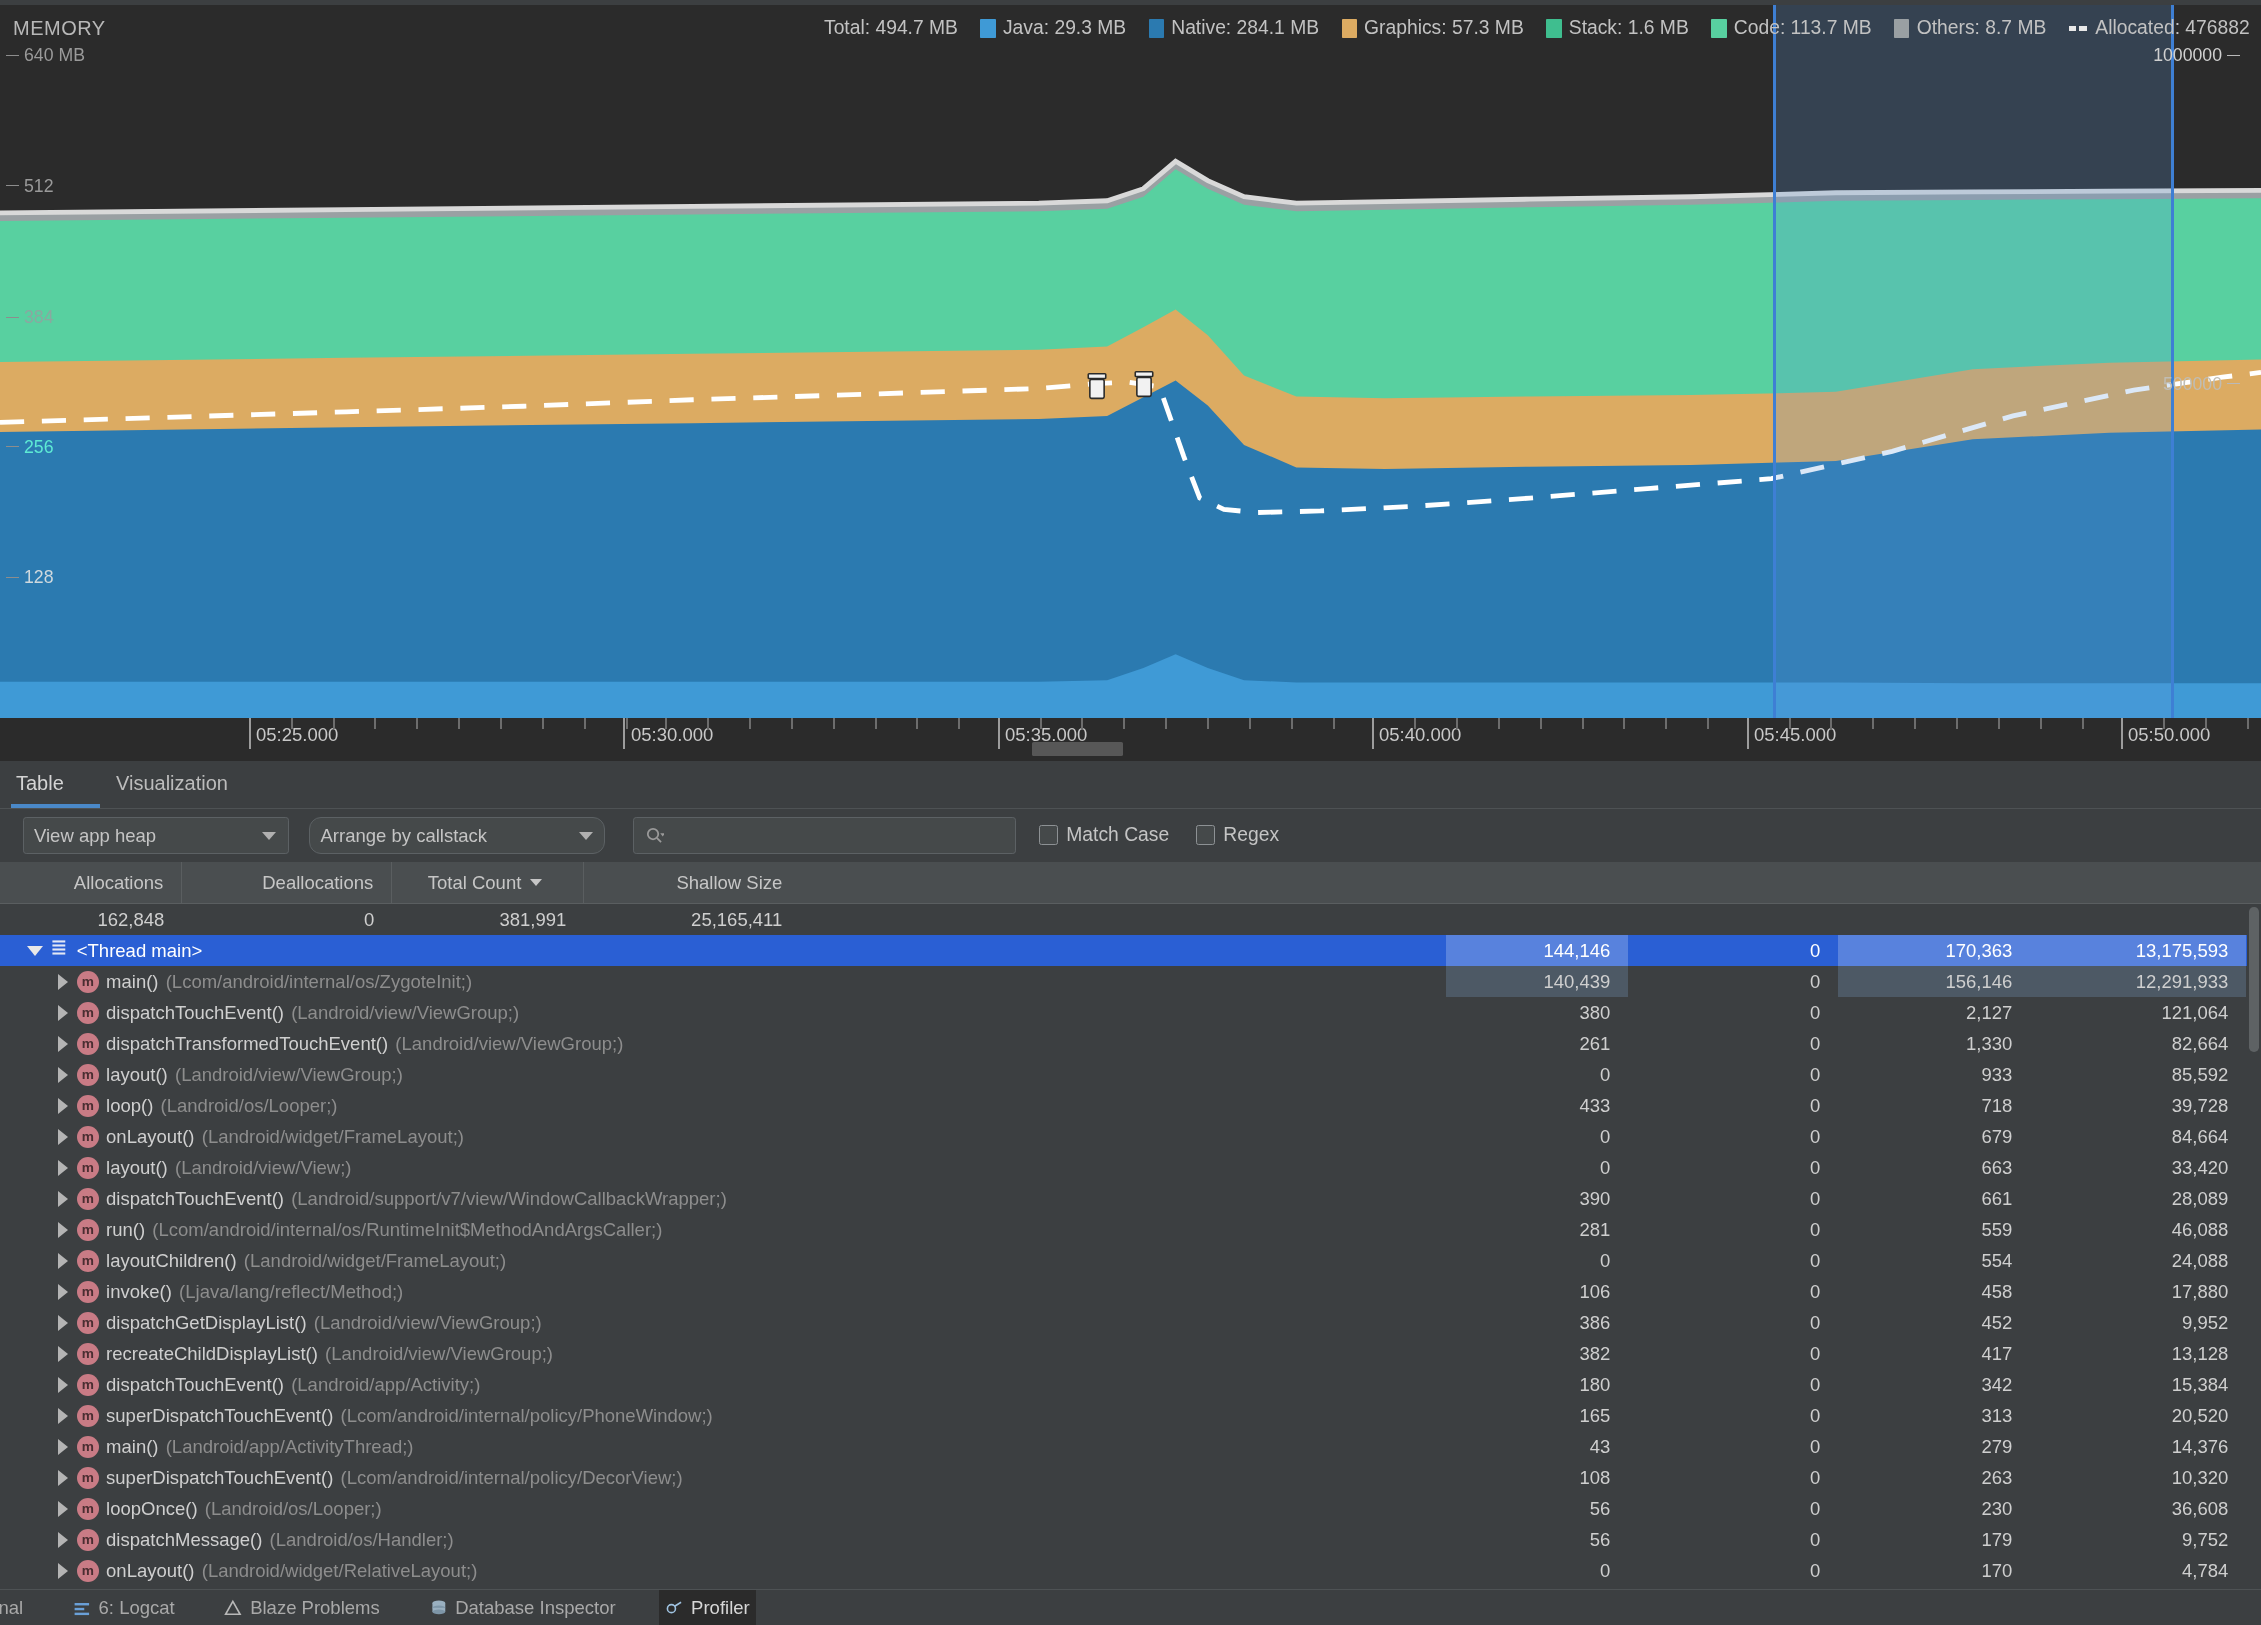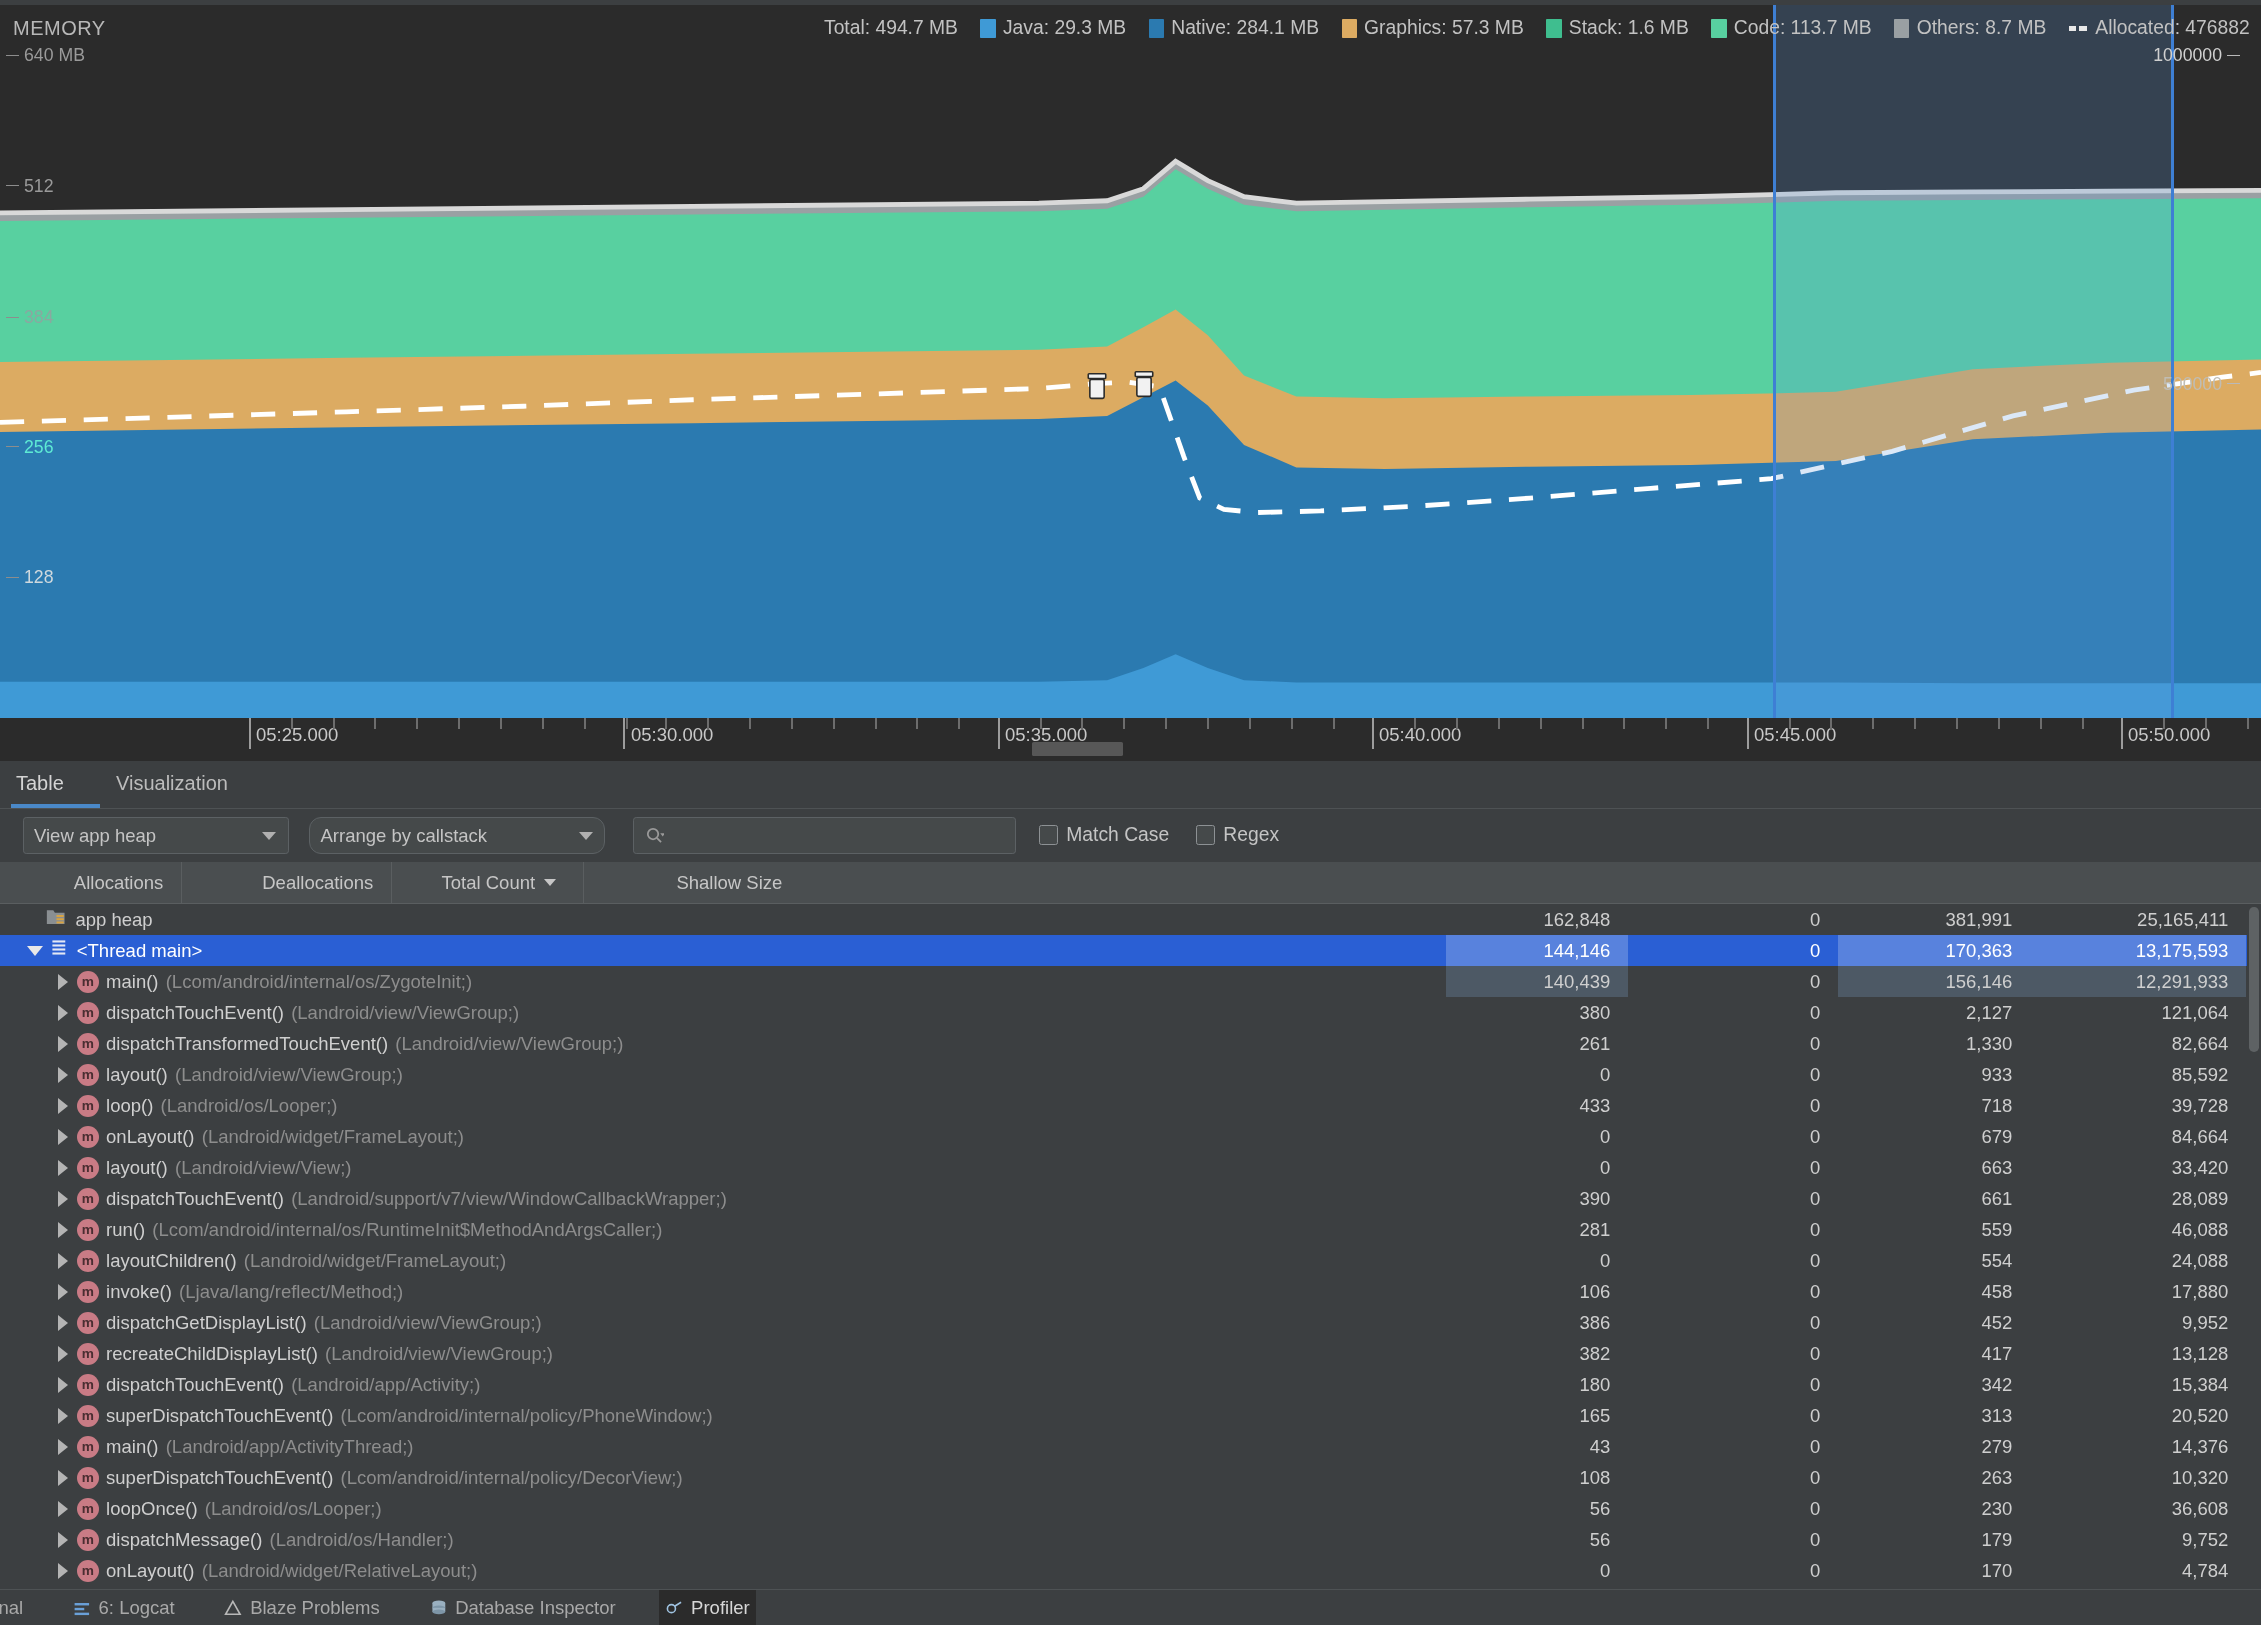--- a/index.html
+++ b/index.html
@@ -405,41 +405,31 @@
   </div>
 
   <div id="table-wrap">
     <div id="table-header">
       <div class="th num" style="width:182px;">
         <span>Allocations</span>
       </div>
       <div class="th num" style="width:210px;">
         <span>Deallocations</span>
       </div>
-      <div class="th num" style="width:192px; padding-right:27px;">
+      <div class="th num" style="width:192px; padding-right:5px;justify-content:center;">
         <span>Total Count</span>
         <span class="sort-caret"></span>
       </div>
       <div class="th num" style="width:216px; border-right:0;">
         <span>Shallow Size</span>
       </div>
     </div>
 
     <div id="table-body">
         <div class="tr">
-          <div class="td-name" style="width: 1446px; padding-left: 27px;">
-            <span class="twisty none"></span>
-            <span class="heap-icon"><svg width="21" height="19.3" viewBox="0 0 26 24">
-                <path d="M1,4 L9,4 L11,7 L23,7 L23,21 L1,21 Z" fill="#8a8f92"></path>
-                <rect x="13" y="10" width="9" height="2.4" fill="#d9a441"></rect>
-                <rect x="13" y="14" width="9" height="2.4" fill="#d9a441"></rect>
-                <rect x="13" y="18" width="9" height="2.4" fill="#d9a441"></rect>
-              </svg></span>
-            <span class="fn-name">app heap</span>
-          </div>
           <div class="td-num" style="width: 182px;">162,848</div>
           <div class="td-num" style="width: 210px;">0</div>
           <div class="td-num" style="width: 192px;">381,991</div>
           <div class="td-num" style="width: 216px;">25,165,411</div>
         </div>
         <div class="tr selected">
           <div class="td-name" style="width: 1446px; padding-left: 27px;">
             <span class="twisty open"></span>
             <span class="thread-icon"><svg width="17.7" height="19.3" viewBox="0 0 22 24">
                 <rect x="3" y="3" width="16" height="2.6" fill="#e3e8f5"></rect>

